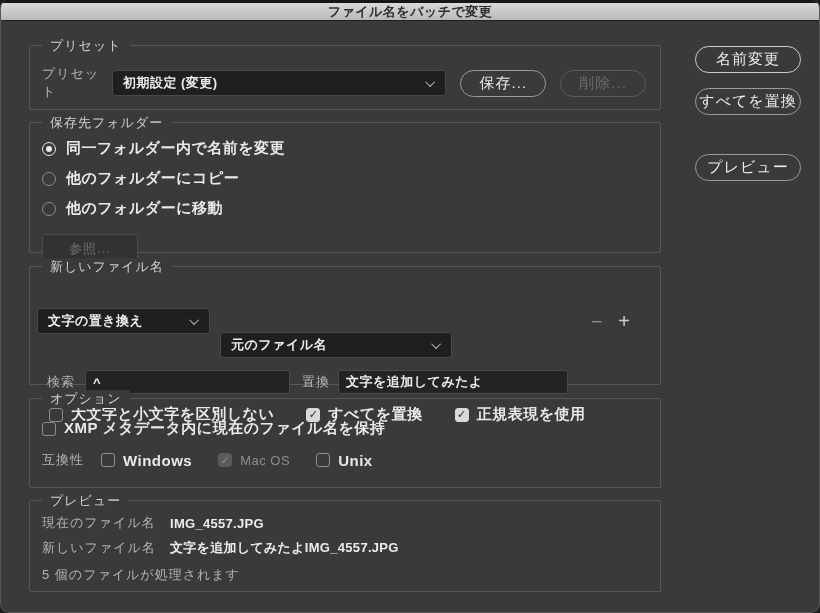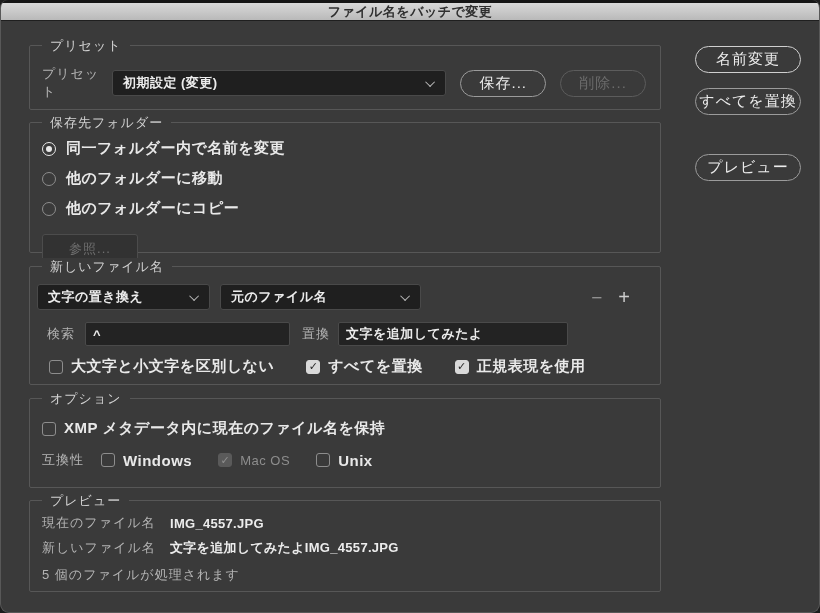--- a/index.html
+++ b/index.html
@@ -104,21 +104,21 @@
   .preset-row { display: flex; align-items: center; padding: 19px 14px 0 12px; }
   .preset-row .gray-label { width: 70px; }
   .dd-preset { width: 335px; }
   .preset-row .pill-btn { width: 86px; margin-left: 14px; }
 
   .dest-inner { padding: 16px 12px 0 12px; display: flex; flex-direction: column; gap: 11px; }
   .dest-inner .rect-btn { margin-top: 5px; }
 
   .newname-row1 { display: flex; align-items: center; padding: 17px 30px 0 7px; }
   .dd-op  { width: 173px; }
-  .dd-src { width: 201px; margin-left: 10px; }
+  .dd-src { width: 232px; margin-left: 10px; margin-top: 48px; }
   .plusminus { margin-left: auto; display: flex; align-items: center; gap: 16px; }
   .minus-icon { color: #8f8f8f; font-size: 19px; line-height: 1; }
   .plus-icon  { color: #cdcdcd; font-size: 20px; line-height: 1; }
 
   .newname-row2 { display: flex; align-items: center; padding: 12px 0 0 17px; }
   .input-search { width: 205px; margin-left: 10px; }
   .lbl-replace  { margin-left: 12px; }
   .input-replace{ width: 230px; margin-left: 8px; }
 
   .newname-row3 { display: flex; align-items: center; padding: 11px 0 0 19px; gap: 32px; }
@@ -165,25 +165,25 @@
 
   <div class="section sec-destination">
     <span class="legend">保存先フォルダー</span>
     <div class="dest-inner">
       <div class="radio-row">
         <span class="radio on"></span>
         <span class="white-text">同一フォルダー内で名前を変更</span>
       </div>
       <div class="radio-row">
         <span class="radio"></span>
-        <span class="white-text">他のフォルダーに移動</span>
+        <span class="white-text">他のフォルダーにコピー</span>
       </div>
       <div class="radio-row">
         <span class="radio"></span>
-        <span class="white-text">他のフォルダーにコピー</span>
+        <span class="white-text">他のフォルダーに移動</span>
       </div>
       <button class="rect-btn">参照...</button>
     </div>
   </div>
 
   <div class="section sec-newname">
     <span class="legend">新しいファイル名</span>
     <div class="newname-row1">
       <div class="dropdown dd-op">
         <span>文字の置き換え</span>

